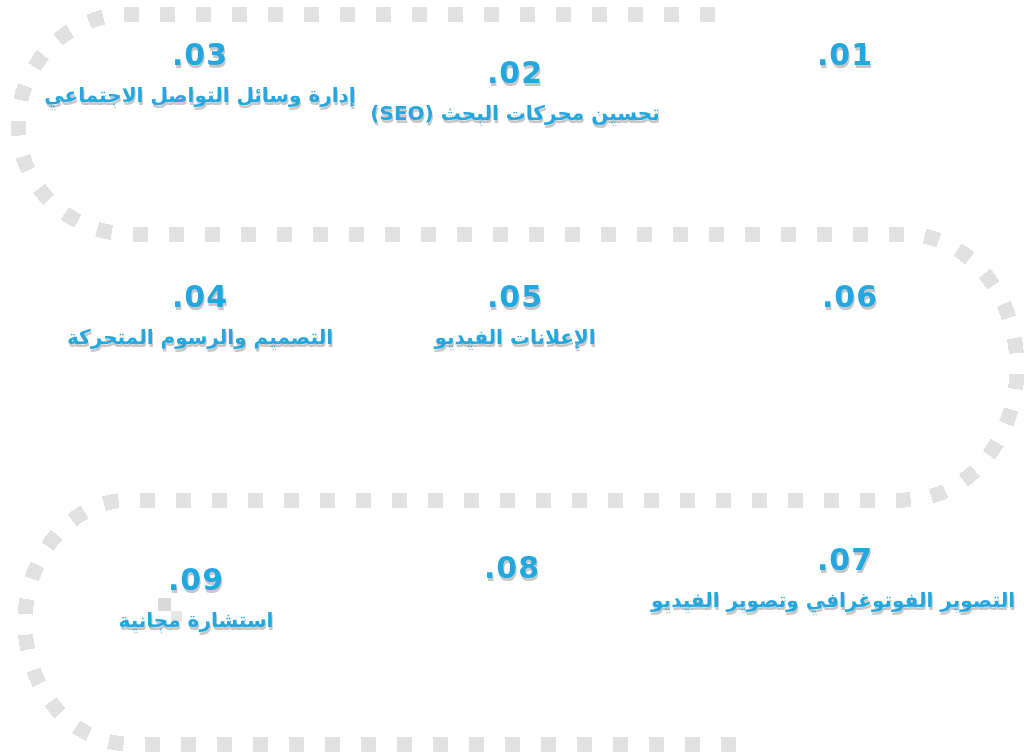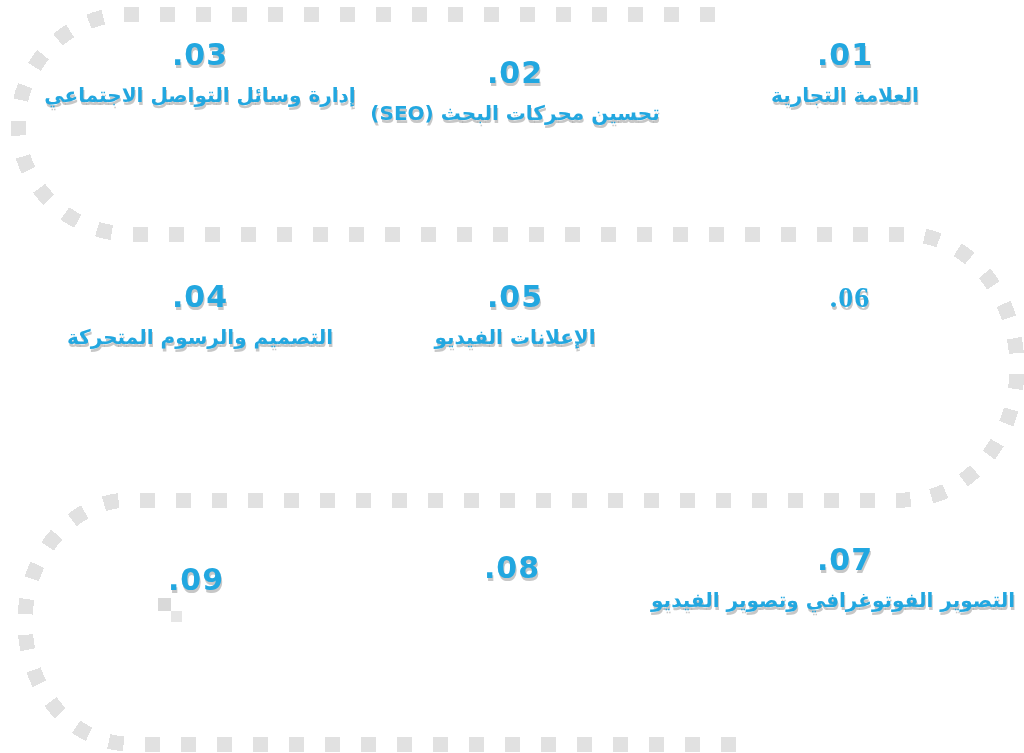--- a/index.html
+++ b/index.html
@@ -48,21 +48,21 @@
     unicode-bidi: plaintext;
     text-shadow: 1px 3px 0 rgba(130,130,130,0.45);
     white-space: nowrap;
   }
   
   .pos-top-right    { top: 40px;  left: 845px; }
   .pos-top-middle   { top: 40px;  left: 515px; margin-top: 18px; }
   .pos-top-left     { top: 40px;  left: 200px; }
   .pos-middle-left  { top: 282px; left: 200px; }
   .pos-middle-middle{ top: 282px; left: 515px; }
-  .pos-middle-right { top: 282px; left: 850px; font-family: Liberation Serif, serif; }
+  .pos-middle-right { top: 282px; left: 850px; }
   .pos-bottom-right { top: 545px; left: 845px; }
   .pos-bottom-middle{ top: 545px; left: 512px; margin-top: 8px; }
   .pos-bottom-left  { top: 545px; left: 196px; margin-top: 20px; }
 </style>
 </head>
 <body>
 
 <div class="canvas">
 
   <svg class="path-svg" viewBox="0 0 1024 753" xmlns="http://www.w3.org/2000/svg" aria-hidden="true">
@@ -76,21 +76,20 @@
              L 740 744" fill="none" stroke="#e1e1e1" stroke-width="15" stroke-dasharray="15 21" stroke-linecap="butt" shape-rendering="crispEdges"></path>
 
     <g>
       <rect x="158" y="598" width="13" height="13" fill="#d9d9d9"></rect>
       <rect x="171" y="611" width="11" height="11" fill="#e6e6e6"></rect>
     </g>
   </svg>
 
   <div class="step pos-top-right">
     <div class="step-number">.01</div>
-    <div class="step-label">العلامة التجارية</div>
   </div>
 
   <div class="step pos-top-middle">
     <div class="step-number">.02</div>
     <div class="step-label">تحسين محركات البحث (SEO)</div>
   </div>
 
   <div class="step pos-top-left">
     <div class="step-number">.03</div>
     <div class="step-label">إدارة وسائل التواصل الاجتماعي</div>
@@ -114,15 +113,16 @@
     <div class="step-number">.07</div>
     <div class="step-label">التصوير الفوتوغرافي وتصوير الفيديو</div>
   </div>
 
   <div class="step pos-bottom-middle">
     <div class="step-number">.08</div>
   </div>
 
   <div class="step pos-bottom-left">
     <div class="step-number">.09</div>
+    <div class="step-label">استشارة مجانية</div>
   </div>
 
 </div>
 
 </body></html>

